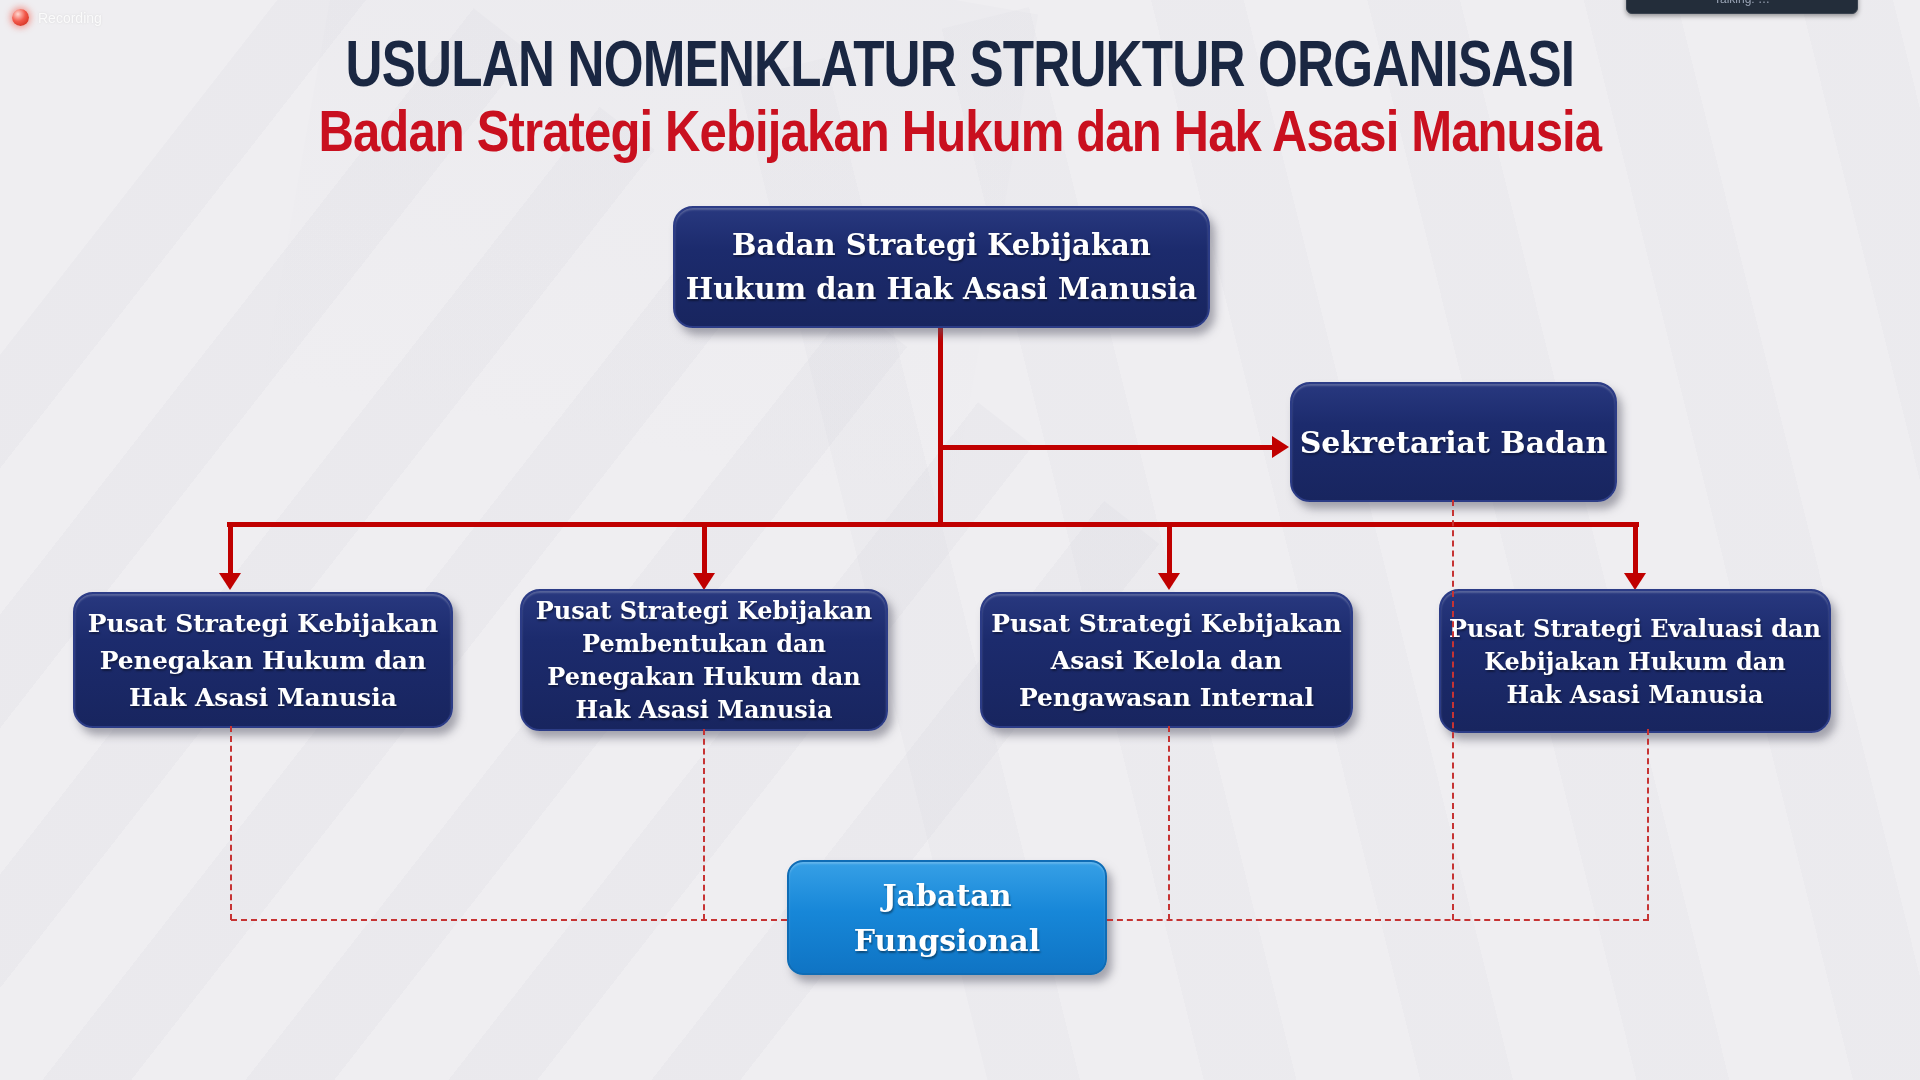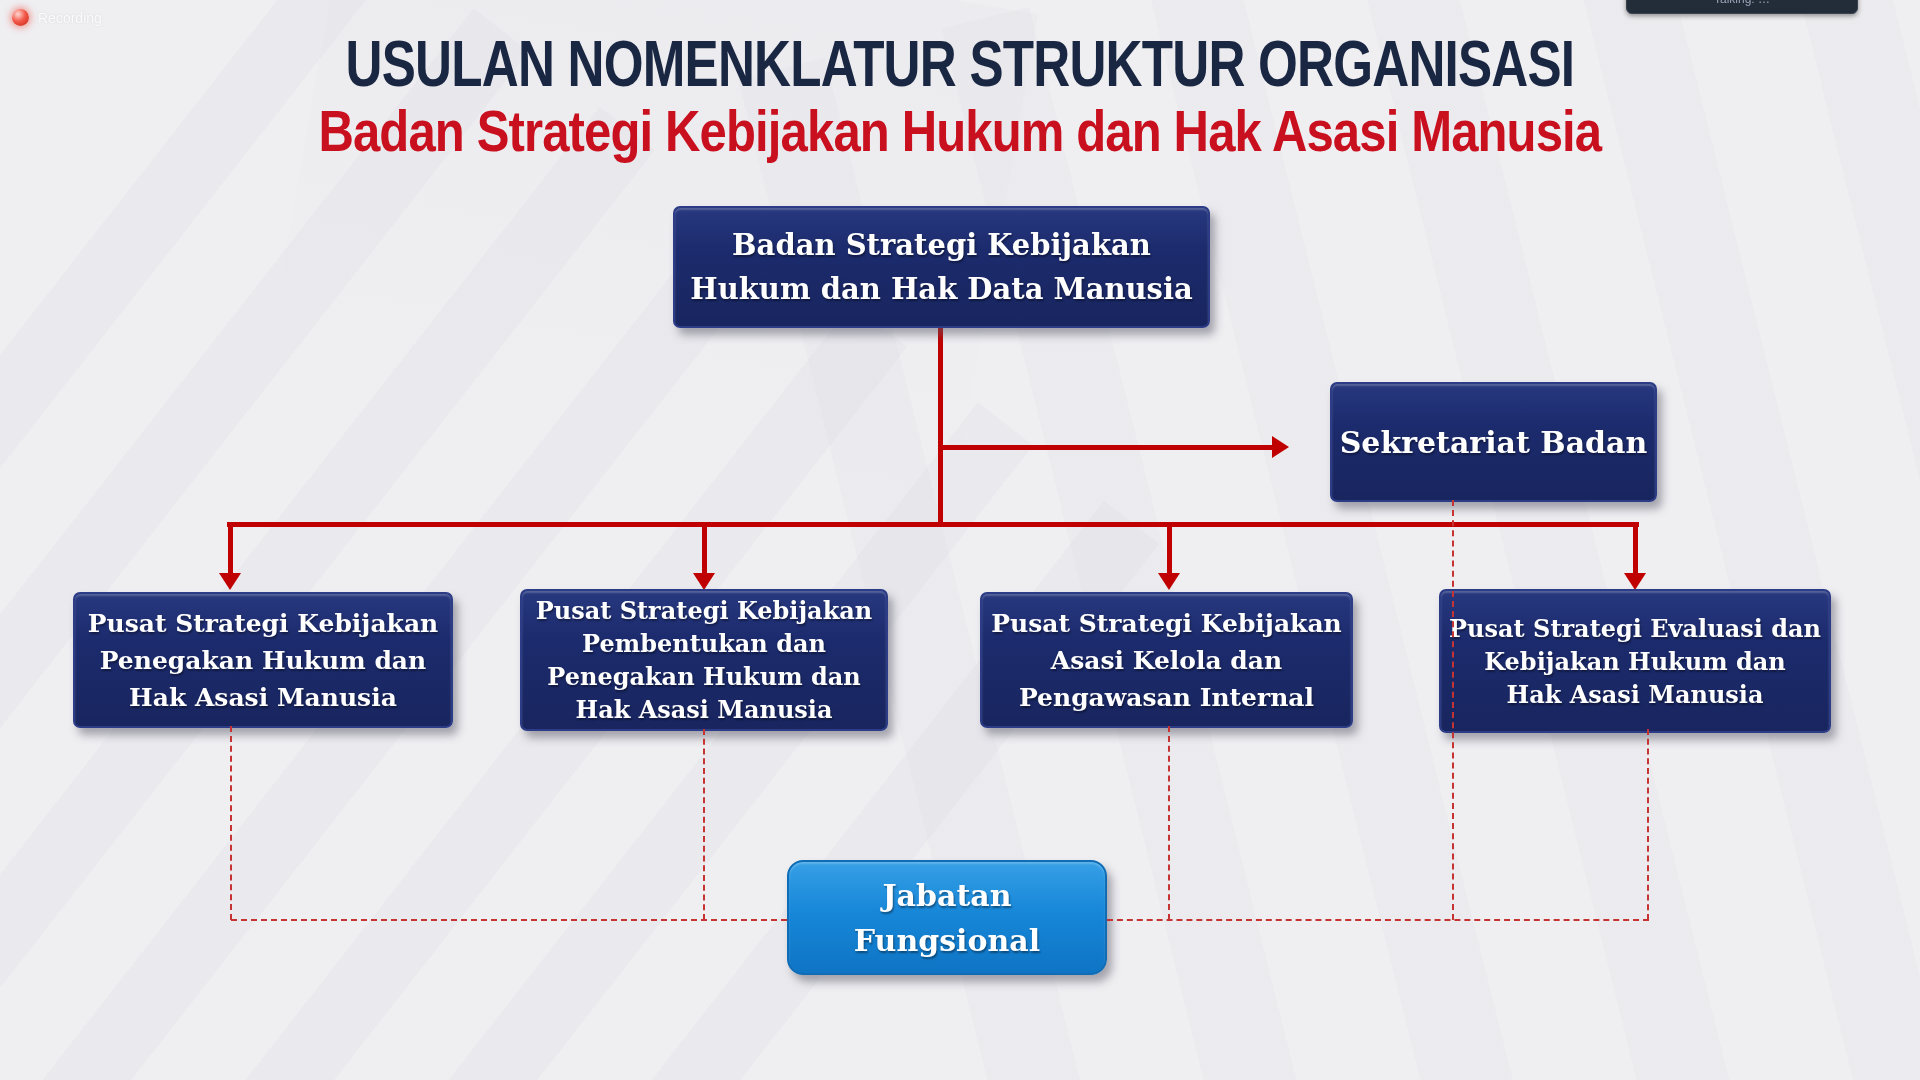--- a/index.html
+++ b/index.html
@@ -36,34 +36,34 @@
   
   .title-row{position:absolute;left:0;width:1920px;text-align:center;z-index:4;}
   .title-1{top:28px;}
   .title-1 .tx{display:inline-block;transform:scaleX(.80);font-size:64px;line-height:72px;
     font-weight:800;letter-spacing:-1px;color:var(--title-navy);}
   .title-2{top:98px;}
   .title-2 .tx{display:inline-block;transform:scaleX(.86);font-size:57px;line-height:66px;
     font-weight:800;letter-spacing:-1px;color:var(--title-red);}
 
   
-  .node{position:absolute;border-radius:7px;z-index:5;
+  .node{position:absolute;border-radius:20px;z-index:5;
     display:flex;flex-direction:column;align-items:center;justify-content:center;
     text-align:center;color:var(--node-text);
     font-family:"DejaVu Serif","Liberation Serif",serif;font-weight:bold;
     text-shadow:1px 2px 2px rgba(0,0,0,.4);
     box-shadow:5px 7px 9px rgba(90,90,105,.5), inset 0 2px 2px rgba(255,255,255,.22);}
   .navy{background:linear-gradient(180deg,#28387f 0%,var(--node-navy) 35%,#18255f 100%);
         border:2px solid #2c3c86;}
   .blue{background:linear-gradient(180deg,#36a0e6 0%,var(--node-blue) 45%,#0f74c4 100%);
         border:2px solid #0f6cb5;border-radius:16px;}
   .node span{display:block;}
 
   .n-root{left:673px;top:206px;width:537px;height:122px;font-size:29px;line-height:44px;}
-  .n-sek{left:1290px;top:382px;width:327px;height:120px;font-size:30px;margin-left:40px;}
+  .n-sek{left:1290px;top:382px;width:327px;height:120px;font-size:30px;}
   .n-c1{left:73px;top:592px;width:380px;height:136px;font-size:25px;line-height:37px;}
   .n-c2{left:520px;top:589px;width:368px;height:142px;font-size:24px;line-height:33px;}
   .n-c3{left:980px;top:592px;width:373px;height:136px;font-size:25px;line-height:37px;}
   .n-c4{left:1439px;top:589px;width:392px;height:144px;font-size:24px;line-height:33px;}
   .n-fun{left:787px;top:860px;width:320px;height:115px;font-size:30px;line-height:45px;}
 
   
   .line{position:absolute;background:var(--connector-red);z-index:1;}
   .arrow-down{position:absolute;width:0;height:0;z-index:1;
     border-left:11px solid transparent;border-right:11px solid transparent;
@@ -115,21 +115,21 @@
   <div class="dash-v" style="left:230px;top:726px;height:194px;"></div>
   <div class="dash-v" style="left:703px;top:729px;height:191px;"></div>
   <div class="dash-h" style="left:231px;top:919px;width:556px;"></div>
   <div class="dash-v" style="left:1168px;top:726px;height:194px;"></div>
   <div class="dash-v" style="left:1452px;top:500px;height:420px;"></div>
   <div class="dash-v" style="left:1647px;top:729px;height:191px;"></div>
   <div class="dash-h" style="left:1107px;top:919px;width:542px;"></div>
 
   <div class="node navy n-root">
     <span>Badan Strategi Kebijakan</span>
-    <span>Hukum dan Hak Data Manusia</span>
+    <span>Hukum dan Hak Asasi Manusia</span>
   </div>
 
   <div class="node navy n-sek">
     <span>Sekretariat Badan</span>
   </div>
 
   <div class="node navy n-c1">
     <span>Pusat Strategi Kebijakan</span>
     <span>Penegakan Hukum dan</span>
     <span>Hak Asasi Manusia</span>

